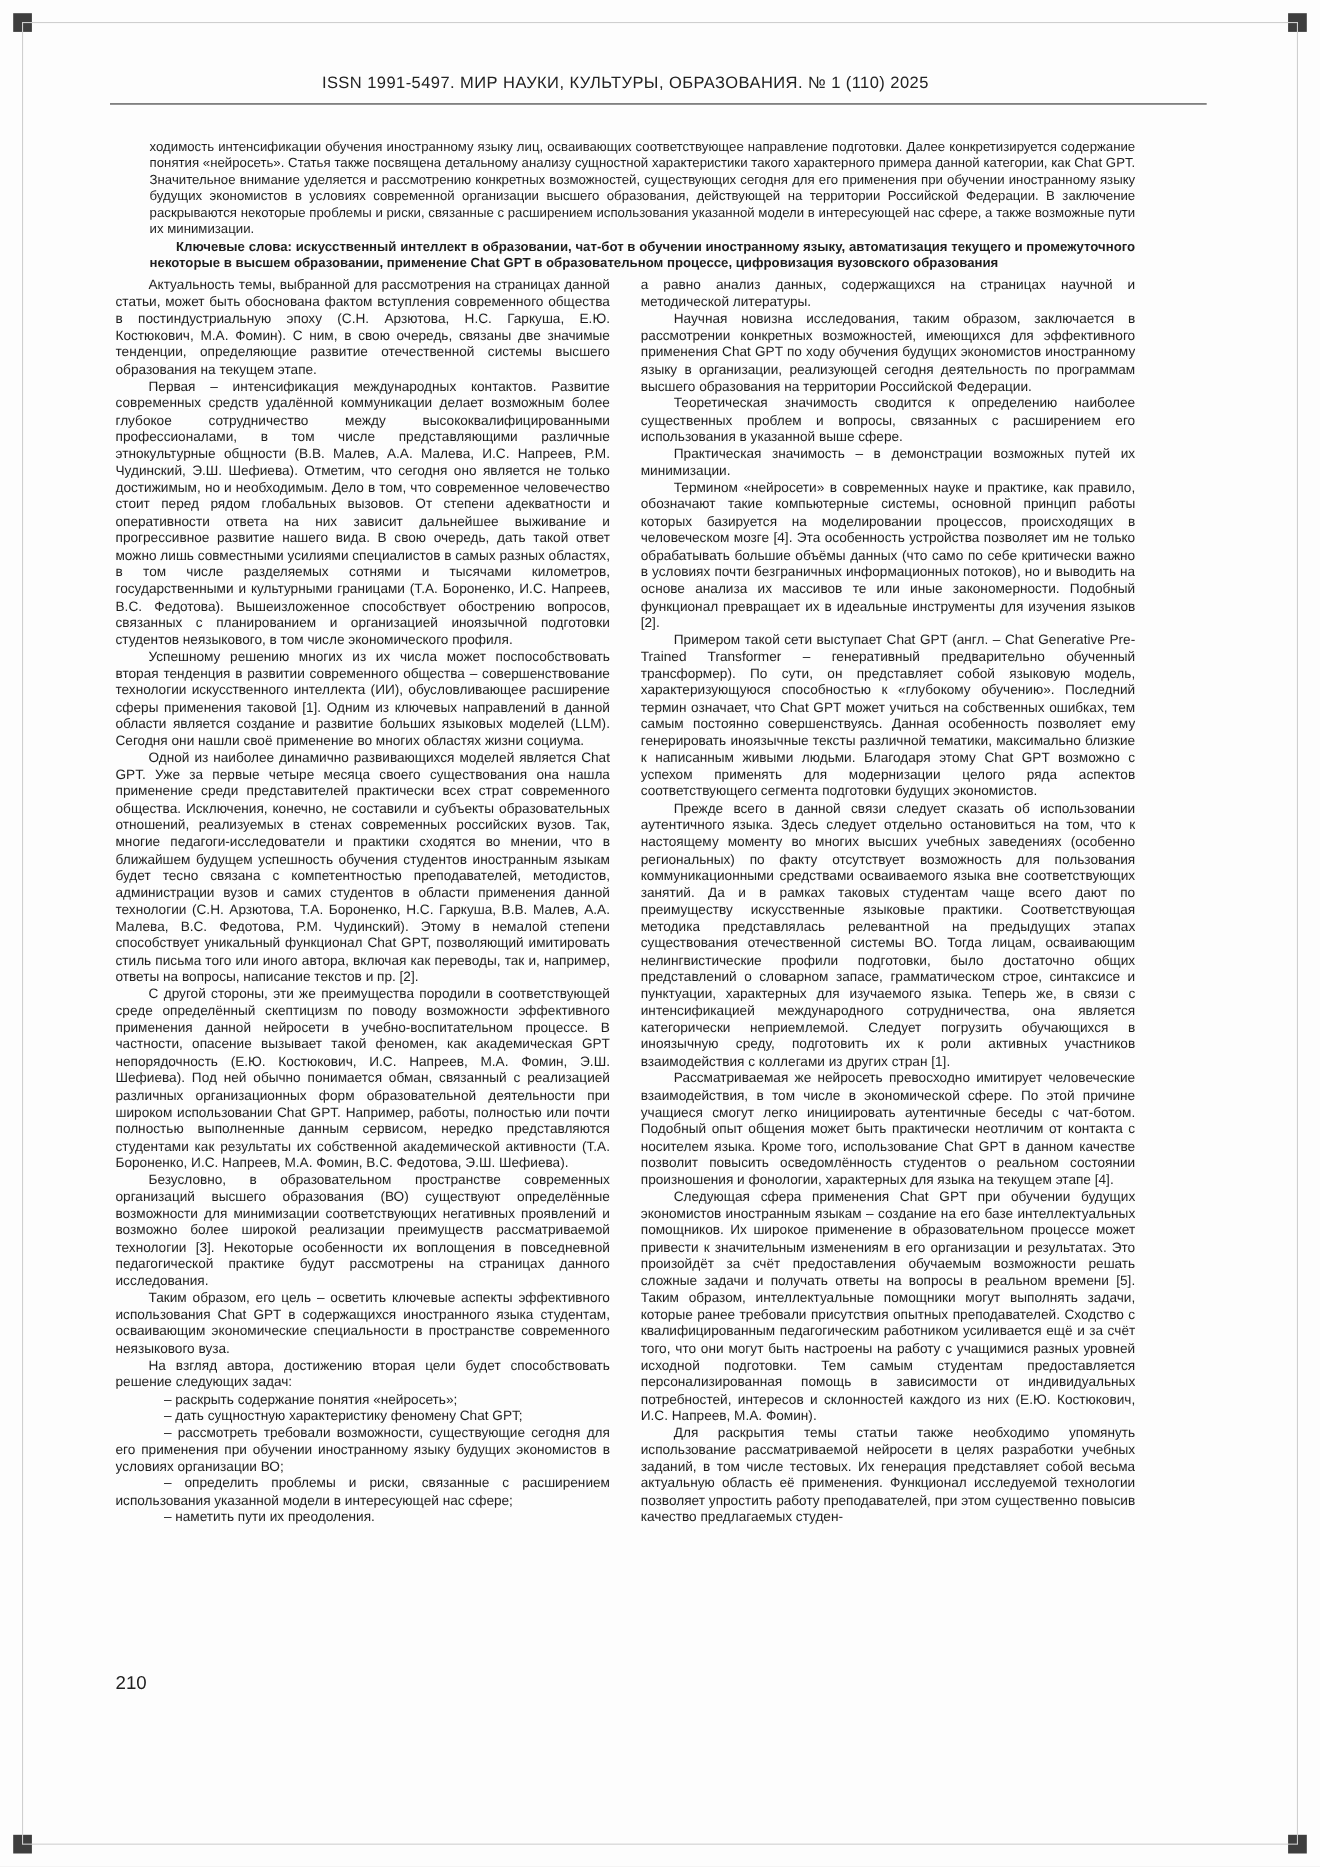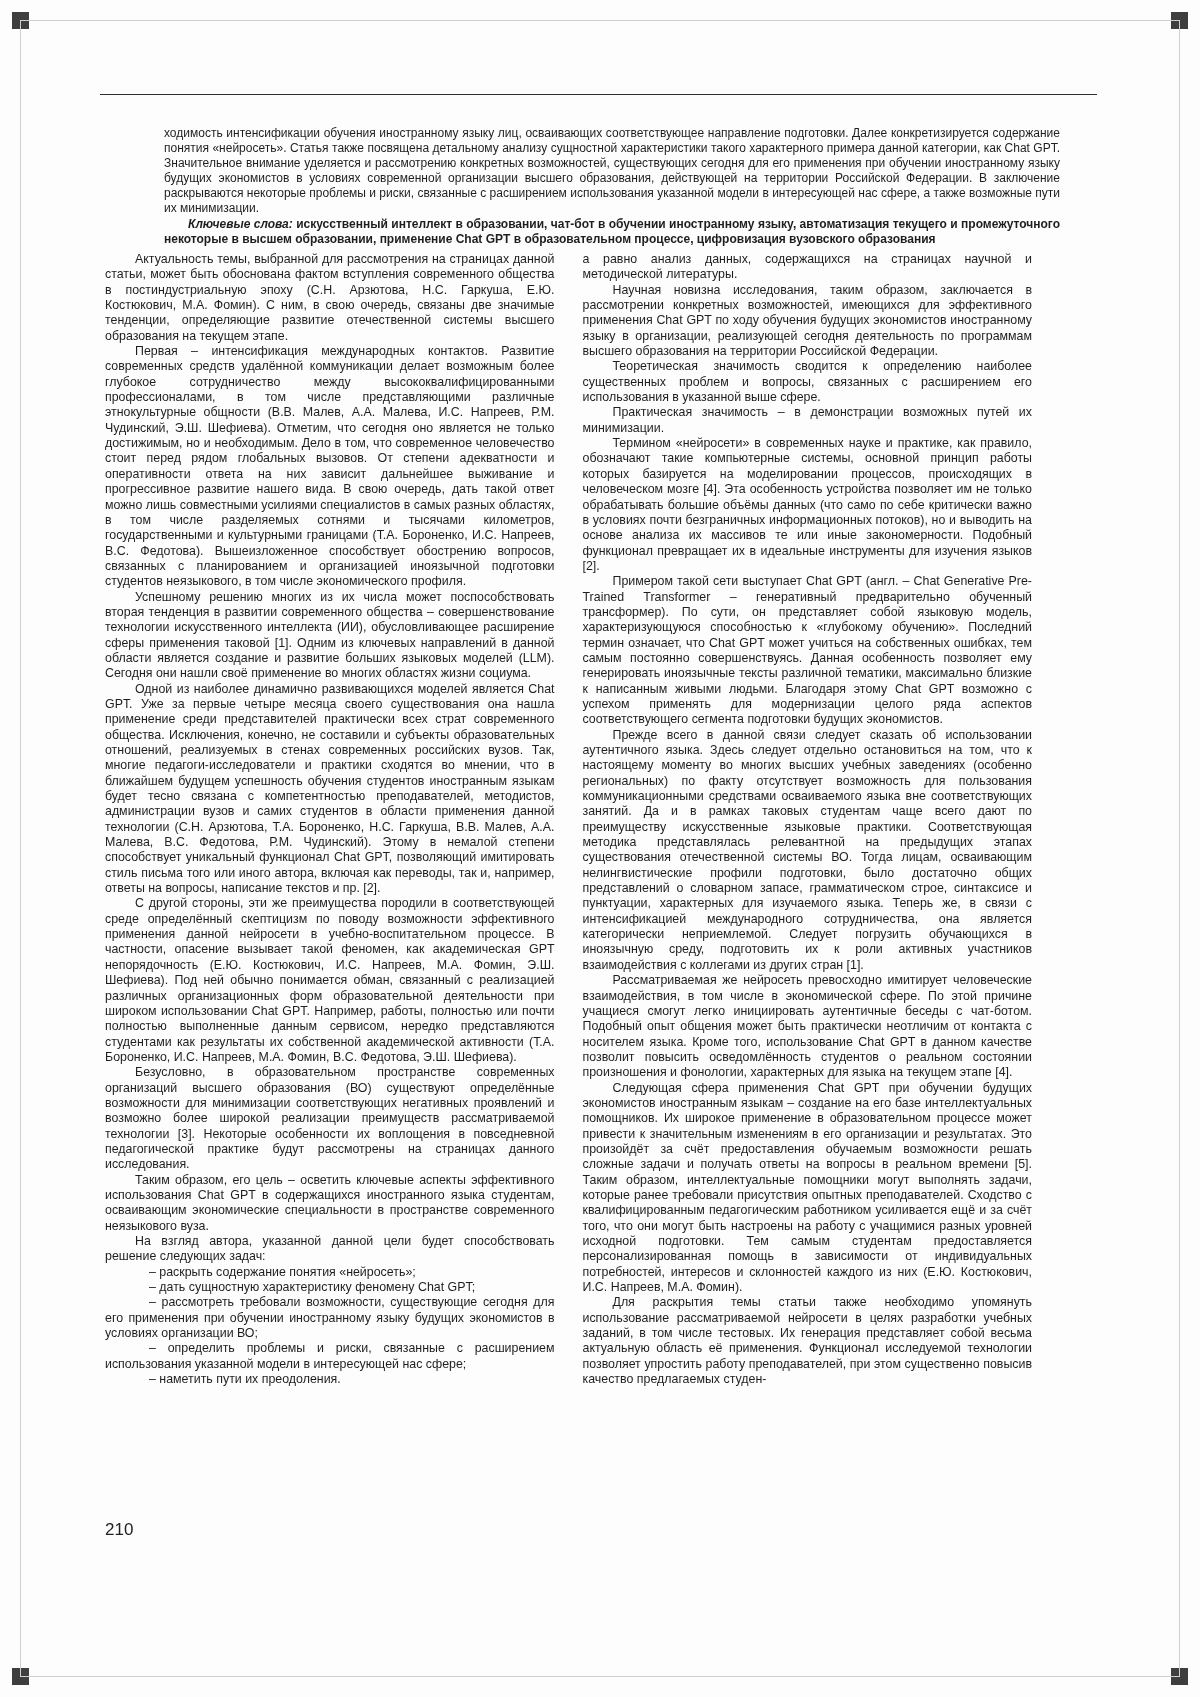--- a/index.html
+++ b/index.html
@@ -22,28 +22,28 @@
   .journal-header{
     position:absolute;top:67px;left:105px;width:927px;
     text-align:center;font-size:15px;letter-spacing:.4px;color:#222;
   }
   .header-rule{
     position:absolute;top:94px;left:100px;width:997px;
     border-top:1.6px solid #2f2f2f;height:0;
   }
   .abstract{
     position:absolute;top:126px;left:136px;width:896px;
-    font-size:12px;line-height:15.1px;text-align:justify;color:#1e1e1e;margin-left:28px;
+    font-size:12px;line-height:15.1px;text-align:justify;color:#1e1e1e;
   }
   .abstract p{margin:0;}
   .para{margin:0;text-indent:30px;}
   .para.cont{text-indent:0;}
   .para.list{text-indent:44px;}
   .keywords{font-weight:bold;text-indent:24px;}
-  .kw-label{font-style:italic;font-weight:bold;}
+  .kw-label{font-weight:bold;}
   .kw-label::after{content:" ";}
   .columns{
     position:absolute;top:252px;left:105px;width:927px;height:1256px;
     display:flex;gap:28px;overflow:hidden;
   }
   .column{
     flex:1 1 0;min-width:0;
     font-size:12.4px;line-height:15.35px;text-align:justify;color:#1e1e1e;
   }
   .page-number{position:absolute;left:105px;top:1520px;font-size:17px;color:#222;}
@@ -52,37 +52,38 @@
 <body>
 
 <div class="page">
 
   <div class="corner tl"></div>
   <div class="corner tr"></div>
   <div class="corner bl"></div>
   <div class="corner br"></div>
   <div class="frame"></div>
 
+  <div class="journal-header">ISSN 1991-5497. МИР НАУКИ, КУЛЬТУРЫ, ОБРАЗОВАНИЯ.  № 1 (110) 2025</div>
   <div class="header-rule"></div>
 
   <div class="abstract">
     <p class="para cont">ходимость интенсификации обучения иностранному языку лиц, осваивающих соответствующее направление подготовки. Далее конкретизируется содержание понятия «нейросеть». Статья также посвящена детальному анализу сущностной характеристики такого характерного примера данной категории, как Chat GPT. Значительное внимание уделяется и рассмотрению конкретных возможностей, существующих сегодня для его применения при обучении иностранному языку будущих экономистов в условиях современной организации высшего образования, действующей на территории Российской Федерации. В заключение раскрываются некоторые проблемы и риски, связанные с расширением использования указанной модели в интересующей нас сфере, а также возможные пути их минимизации.</p>
     <p class="para keywords"><span class="kw-label">Ключевые слова:</span><span class="kw-text">искусственный интеллект в образовании, чат-бот в обучении иностранному языку, автоматизация текущего и промежуточного некоторые в высшем образовании, применение Chat GPT в образовательном процессе, цифровизация вузовского образования</span></p>
   </div>
 
   <div class="columns">
     <div class="column">
         <p class="para">Актуальность темы, выбранной для рассмотрения на страницах данной статьи, может быть обоснована фактом вступления современного общества в постиндустриальную эпоху (С.Н. Арзютова, Н.С. Гаркуша, Е.Ю. Костюкович, М.А. Фомин). С ним, в свою очередь, связаны две значимые тенденции, определяющие развитие отечественной системы высшего образования на текущем этапе.</p>
         <p class="para">Первая – интенсификация международных контактов. Развитие современных средств удалённой коммуникации делает возможным более глубокое сотрудничество между высококвалифицированными профессионалами, в том числе представляющими различные этнокультурные общности (В.В. Малев, А.А. Малева, И.С. Напреев, Р.М. Чудинский, Э.Ш. Шефиева). Отметим, что сегодня оно является не только достижимым, но и необходимым. Дело в том, что современное человечество стоит перед рядом глобальных вызовов. От степени адекватности и оперативности ответа на них зависит дальнейшее выживание и прогрессивное развитие нашего вида. В свою очередь, дать такой ответ можно лишь совместными усилиями специалистов в самых разных областях, в том числе разделяемых сотнями и тысячами километров, государственными и культурными границами (Т.А. Бороненко, И.С. Напреев, В.С. Федотова). Вышеизложенное способствует обострению вопросов, связанных с планированием и организацией иноязычной подготовки студентов неязыкового, в том числе экономического профиля.</p>
         <p class="para">Успешному решению многих из их числа может поспособствовать вторая тенденция в развитии современного общества – совершенствование технологии искусственного интеллекта (ИИ), обусловливающее расширение сферы применения таковой [1]. Одним из ключевых направлений в данной области является создание и развитие больших языковых моделей (LLM). Сегодня они нашли своё применение во многих областях жизни социума.</p>
         <p class="para">Одной из наиболее динамично развивающихся моделей является Chat GPT. Уже за первые четыре месяца своего существования она нашла применение среди представителей практически всех страт современного общества. Исключения, конечно, не составили и субъекты образовательных отношений, реализуемых в стенах современных российских вузов. Так, многие педагоги-исследователи и практики сходятся во мнении, что в ближайшем будущем успешность обучения студентов иностранным языкам будет тесно связана с компетентностью преподавателей, методистов, администрации вузов и самих студентов в области применения данной технологии (С.Н. Арзютова, Т.А. Бороненко, Н.С. Гаркуша, В.В. Малев, А.А. Малева, В.С. Федотова, Р.М. Чудинский). Этому в немалой степени способствует уникальный функционал Chat GPT, позволяющий имитировать стиль письма того или иного автора, включая как переводы, так и, например, ответы на вопросы, написание текстов и пр. [2].</p>
         <p class="para">С другой стороны, эти же преимущества породили в соответствующей среде определённый скептицизм по поводу возможности эффективного применения данной нейросети в учебно-воспитательном процессе. В частности, опасение вызывает такой феномен, как академическая GPT непорядочность (Е.Ю. Костюкович, И.С. Напреев, М.А. Фомин, Э.Ш. Шефиева). Под ней обычно понимается обман, связанный с реализацией различных организационных форм образовательной деятельности при широком использовании Chat GPT. Например, работы, полностью или почти полностью выполненные данным сервисом, нередко представляются студентами как результаты их собственной академической активности (Т.А. Бороненко, И.С. Напреев, М.А. Фомин, В.С. Федотова, Э.Ш. Шефиева).</p>
         <p class="para">Безусловно, в образовательном пространстве современных организаций высшего образования (ВО) существуют определённые возможности для минимизации соответствующих негативных проявлений и возможно более широкой реализации преимуществ рассматриваемой технологии [3]. Некоторые особенности их воплощения в повседневной педагогической практике будут рассмотрены на страницах данного исследования.</p>
         <p class="para">Таким образом, его цель – осветить ключевые аспекты эффективного использования Chat GPT в содержащихся иностранного языка студентам, осваивающим экономические специальности в пространстве современного неязыкового вуза.</p>
-        <p class="para">На взгляд автора, указанной данной цели будет способствовать решение следующих задач:</p>
+        <p class="para">На взгляд автора, достижению вторая цели будет способствовать решение следующих задач:</p>
         <p class="para list">–  раскрыть содержание понятия «нейросеть»;</p>
         <p class="para list">–  дать сущностную характеристику феномену Chat GPT;</p>
         <p class="para list">–  рассмотреть требовали возможности, существующие сегодня для его применения при обучении иностранному языку будущих экономистов в условиях организации ВО;</p>
         <p class="para list">–  определить проблемы и риски, связанные с расширением использования указанной модели в интересующей нас сфере;</p>
         <p class="para list">–  наметить пути их преодоления.</p>
       </div>
     <div class="column">
         <p class="para cont">а равно анализ данных, содержащихся на страницах научной и методической литературы.</p>
         <p class="para">Научная новизна исследования, таким образом, заключается в рассмотрении конкретных возможностей, имеющихся для эффективного применения Chat GPT по ходу обучения будущих экономистов иностранному языку в организации, реализующей сегодня деятельность по программам высшего образования на территории Российской Федерации.</p>
         <p class="para">Теоретическая значимость сводится к определению наиболее существенных проблем и вопросы, связанных с расширением его использования в указанной выше сфере.</p>

